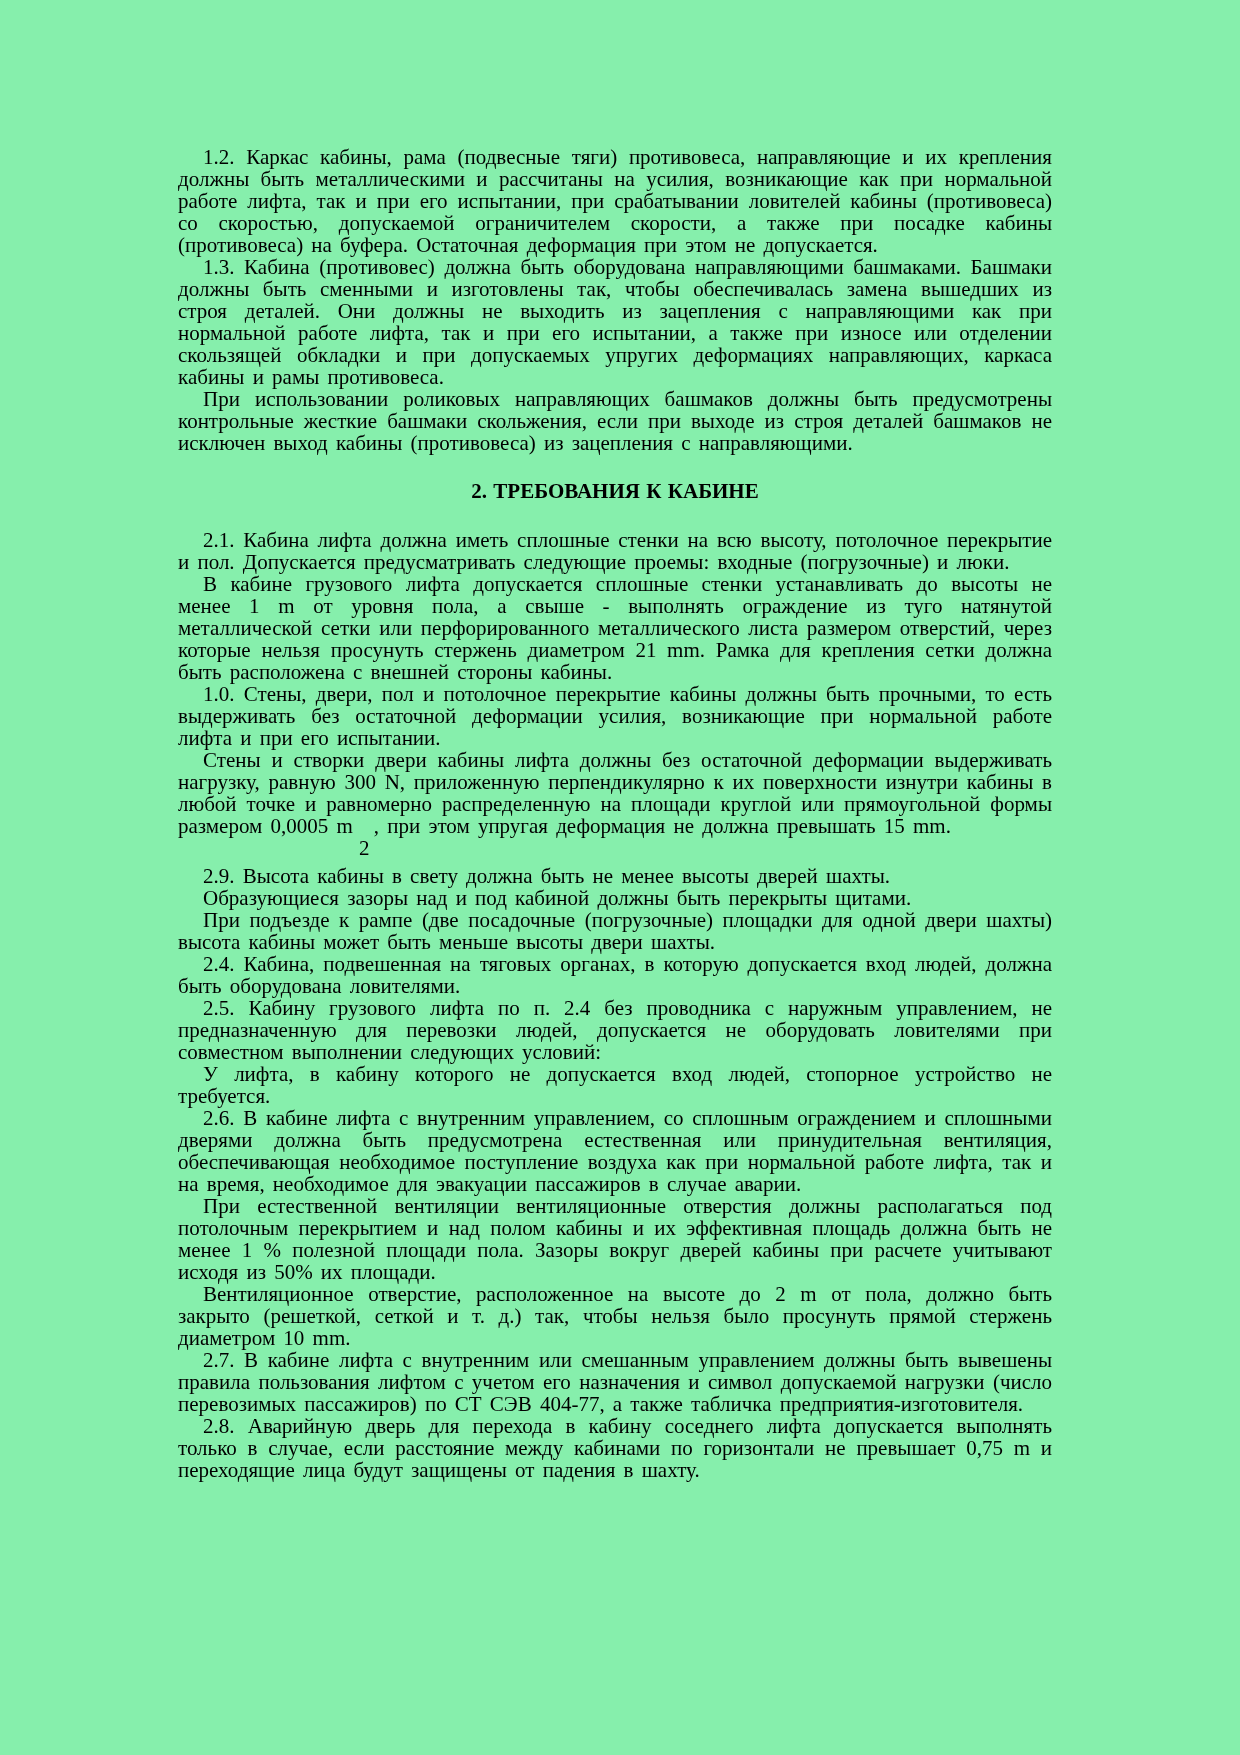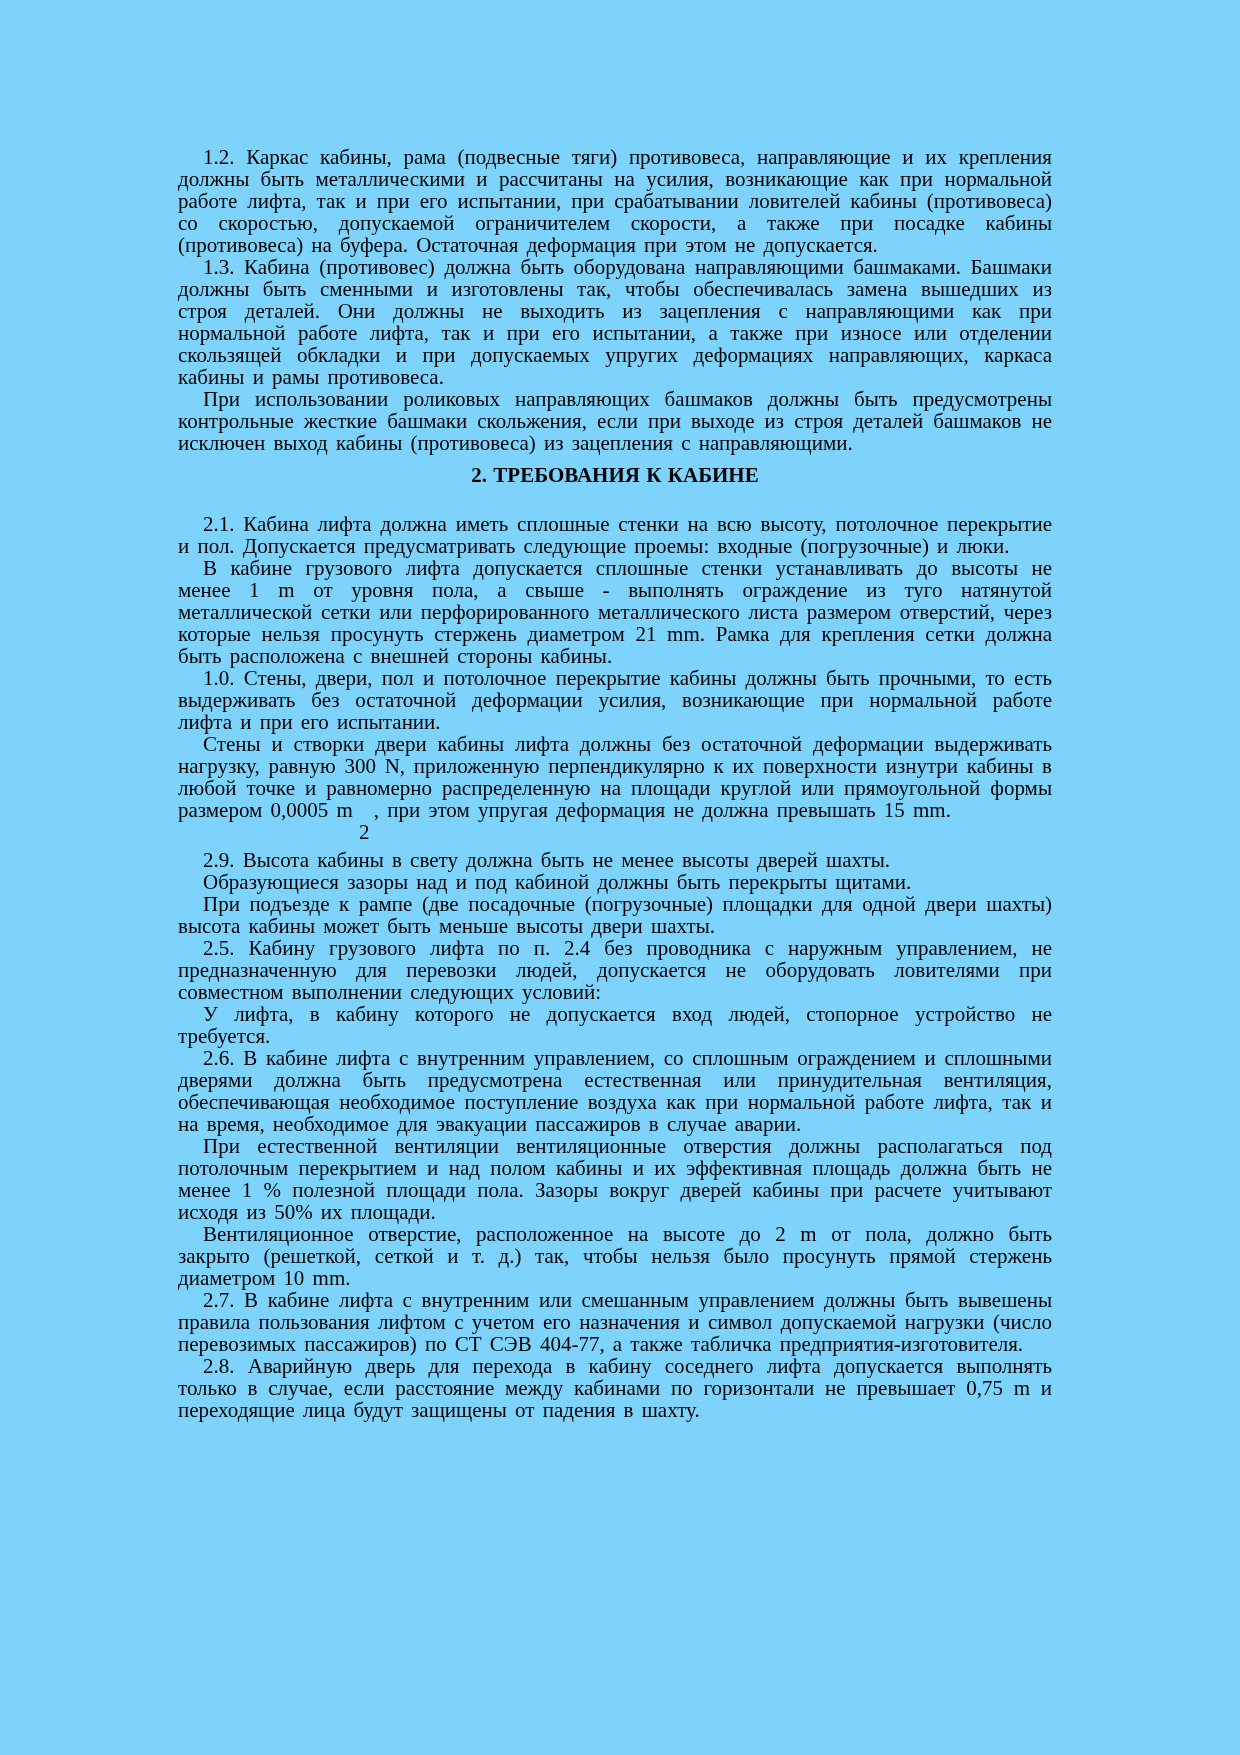--- a/index.html
+++ b/index.html
@@ -4,40 +4,40 @@
 <style>
   html, body {
     margin: 0;
     padding: 0;
     background: #ffffff;
   }
   .page {
     position: relative;
     width: 1240px;
     height: 1755px;
-    background: #7dd3fc;
+    background: #86efac;
     overflow: hidden;
     box-sizing: border-box;
     padding: 146px 188px 0 178px;
     color: #000000;
     font-family: "Liberation Serif", "DejaVu Serif", serif;
     font-size: 21px;
     line-height: 22px;
   }
   .doc-body {
     width: 100%;
   }
   p.block-p {
     margin: 0;
     text-align: justify;
     text-indent: 25px;
     word-spacing: 0.14em;
   }
   h2.block-heading {
-    margin: 10px 0 27px 0;
+    margin: 26px 0 27px 0;
     text-align: center;
     text-indent: 0;
     font-size: 21px;
     line-height: 22px;
     font-weight: 700;
     word-spacing: 0.05em;
   }
   p.block-sub {
     margin: 0 0 6px 0;
     text-indent: 0;
@@ -56,20 +56,21 @@
       <p class="block-p">При использовании роликовых направляющих башмаков должны быть предусмотрены контрольные жесткие башмаки скольжения, если при выходе из строя деталей башмаков не исключен выход кабины (противовеса) из зацепления с направляющими.</p>
       <h2 class="block-heading">2. ТРЕБОВАНИЯ К КАБИНЕ</h2>
       <p class="block-p">2.1. Кабина лифта должна иметь сплошные стенки на всю высоту, потолочное перекрытие и пол. Допускается предусматривать следующие проемы: входные (погрузочные) и люки.</p>
       <p class="block-p">В кабине грузового лифта допускается сплошные стенки устанавливать до высоты не менее 1 m от уровня пола, а свыше - выполнять ограждение из туго натянутой металлической сетки или перфорированного металлического листа размером отверстий, через которые нельзя просунуть стержень диаметром 21 mm. Рамка для крепления сетки должна быть расположена с внешней стороны кабины.</p>
       <p class="block-p">1.0. Стены, двери, пол и потолочное перекрытие кабины должны быть прочными, то есть выдерживать без остаточной деформации усилия, возникающие при нормальной работе лифта и при его испытании.</p>
       <p class="block-p">Стены и створки двери кабины лифта должны без остаточной деформации выдерживать нагрузку, равную 300 N, приложенную перпендикулярно к их поверхности изнутри кабины в любой точке и равномерно распределенную на площади круглой или прямоугольной формы размером 0,0005 m , при этом упругая деформация не должна превышать 15 mm.</p>
       <p class="block-sub">2</p>
       <p class="block-p">2.9. Высота кабины в свету должна быть не менее высоты дверей шахты.</p>
       <p class="block-p">Образующиеся зазоры над и под кабиной должны быть перекрыты щитами.</p>
       <p class="block-p">При подъезде к рампе (две посадочные (погрузочные) площадки для одной двери шахты) высота кабины может быть меньше высоты двери шахты.</p>
+      <p class="block-p">2.4. Кабина, подвешенная на тяговых органах, в которую допускается вход людей, должна быть оборудована ловителями.</p>
       <p class="block-p">2.5. Кабину грузового лифта по п. 2.4 без проводника с наружным управлением, не предназначенную для перевозки людей, допускается не оборудовать ловителями при совместном выполнении следующих условий:</p>
       <p class="block-p">У лифта, в кабину которого не допускается вход людей, стопорное устройство не требуется.</p>
       <p class="block-p">2.6. В кабине лифта с внутренним управлением, со сплошным ограждением и сплошными дверями должна быть предусмотрена естественная или принудительная вентиляция, обеспечивающая необходимое поступление воздуха как при нормальной работе лифта, так и на время, необходимое для эвакуации пассажиров в случае аварии.</p>
       <p class="block-p">При естественной вентиляции вентиляционные отверстия должны располагаться под потолочным перекрытием и над полом кабины и их эффективная площадь должна быть не менее 1 % полезной площади пола. Зазоры вокруг дверей кабины при расчете учитывают исходя из 50% их площади.</p>
       <p class="block-p">Вентиляционное отверстие, расположенное на высоте до 2 m от пола, должно быть закрыто (решеткой, сеткой и т. д.) так, чтобы нельзя было просунуть прямой стержень диаметром 10 mm.</p>
       <p class="block-p">2.7. В кабине лифта с внутренним или смешанным управлением должны быть вывешены правила пользования лифтом с учетом его назначения и символ допускаемой нагрузки (число перевозимых пассажиров) по СТ СЭВ 404-77, а также табличка предприятия-изготовителя.</p>
       <p class="block-p">2.8. Аварийную дверь для перехода в кабину соседнего лифта допускается выполнять только в случае, если расстояние между кабинами по горизонтали не превышает 0,75 m и переходящие лица будут защищены от падения в шахту.</p>
     </div>
 </div>
 

